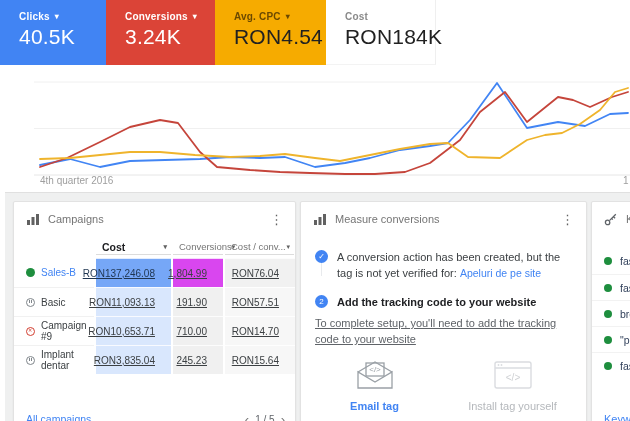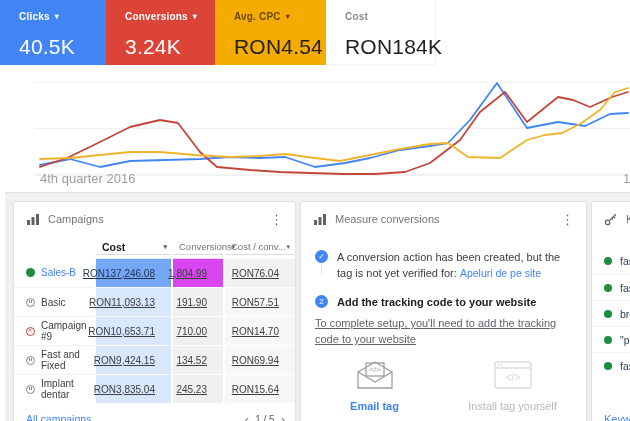--- a/index.html
+++ b/index.html
@@ -4,37 +4,37 @@
 <style>
   * { margin:0; padding:0; box-sizing:border-box; }
   html,body { width:630px; height:421px; }
   body { font-family:"Liberation Sans", sans-serif; background:#fff; }
   .app { position:relative; width:630px; height:421px; overflow:hidden; background:#fff; }
 
   
   .cards { position:absolute; top:0; left:0; height:65px; display:flex;border-radius:7px; }
   .card { height:65px; padding:11px 0 0 19px; cursor:pointer; }
   .card-label { font-size:10px; font-weight:700; letter-spacing:.2px; display:flex; align-items:center; gap:5px; }
-  .card-value { font-size:21px; margin-top:13px; letter-spacing:.2px; }
+  .card-value { font-size:21px; margin-top:3px; letter-spacing:.2px; }
   .card-blue { width:106px; background:#4184f3; color:#fff; }
   .card-red { width:109px; background:#db4437; color:#fff; }
   .card-yellow { width:111px; background:#f6ab00; }
   .card-yellow .card-label { color:rgba(60,40,0,.75); }
   .card-yellow .card-value { color:#212121; }
   .card-white { width:110px; background:#fff; border-right:1px solid #efefef; border-bottom:1px solid #f3f3f3; }
   .card-white .card-label { color:#8a8a8a; }
   .card-white .card-value { color:#212121; }
   .arr { font-size:8px; line-height:1; }
 
   
   .chart { position:absolute; top:65px; left:0; width:630px; height:127px; background:#fff; }
   .chart svg { display:block; }
   .grid { stroke:#f0f0f0; stroke-width:1; }
   .grid.dark { stroke:#e6e6e6; }
-  .axis-label { position:absolute; bottom:6px; font-size:13px; color:#9e9e9e; }
+  .axis-label { position:absolute; bottom:6px; font-size:10px; color:#9e9e9e; }
   .axis-left { left:40px; }
   .axis-right { right:0; width:7px; overflow:hidden; white-space:nowrap; }
 
   
   .panels { position:absolute; top:192px; left:5px; width:630px; height:229px;
             background:#eff0f0; border-top:1px solid #e0e0e0;
             display:flex; gap:4px; padding:8px 0 0 8px; }
   .panel { background:#fff; border:1px solid #e2e2e2; border-radius:2px;
            box-shadow:0 1px 2px rgba(0,0,0,.07); height:236px; display:flex; flex-direction:column; flex:none; }
   .panel-head { display:flex; align-items:center; gap:8px; height:34px; padding:0 9px 0 12px; flex:none; }
@@ -202,29 +202,20 @@
   <div class="crow cgrid">
     <div class="cell cname-cell">
       <span class="st st-error"></span>
       <span class="cname">Campaign #9</span>
     </div>
     <div class="cell num c-cost">RON10,653.71</div>
     <div class="cell num c-conv">710.00</div>
     <div class="cell num c-cc">RON14.70</div>
   </div>
 
-  <div class="crow cgrid">
-    <div class="cell cname-cell">
-      <span class="st st-paused"></span>
-      <span class="cname">Fast and Fixed</span>
-    </div>
-    <div class="cell num c-cost">RON9,424.15</div>
-    <div class="cell num c-conv">134.52</div>
-    <div class="cell num c-cc">RON69.94</div>
-  </div>
 
   <div class="crow cgrid">
     <div class="cell cname-cell">
       <span class="st st-paused"></span>
       <span class="cname">Implant dentar</span>
     </div>
     <div class="cell num c-cost">RON3,835.04</div>
     <div class="cell num c-conv">245.23</div>
     <div class="cell num c-cc">RON15.64</div>
   </div>

